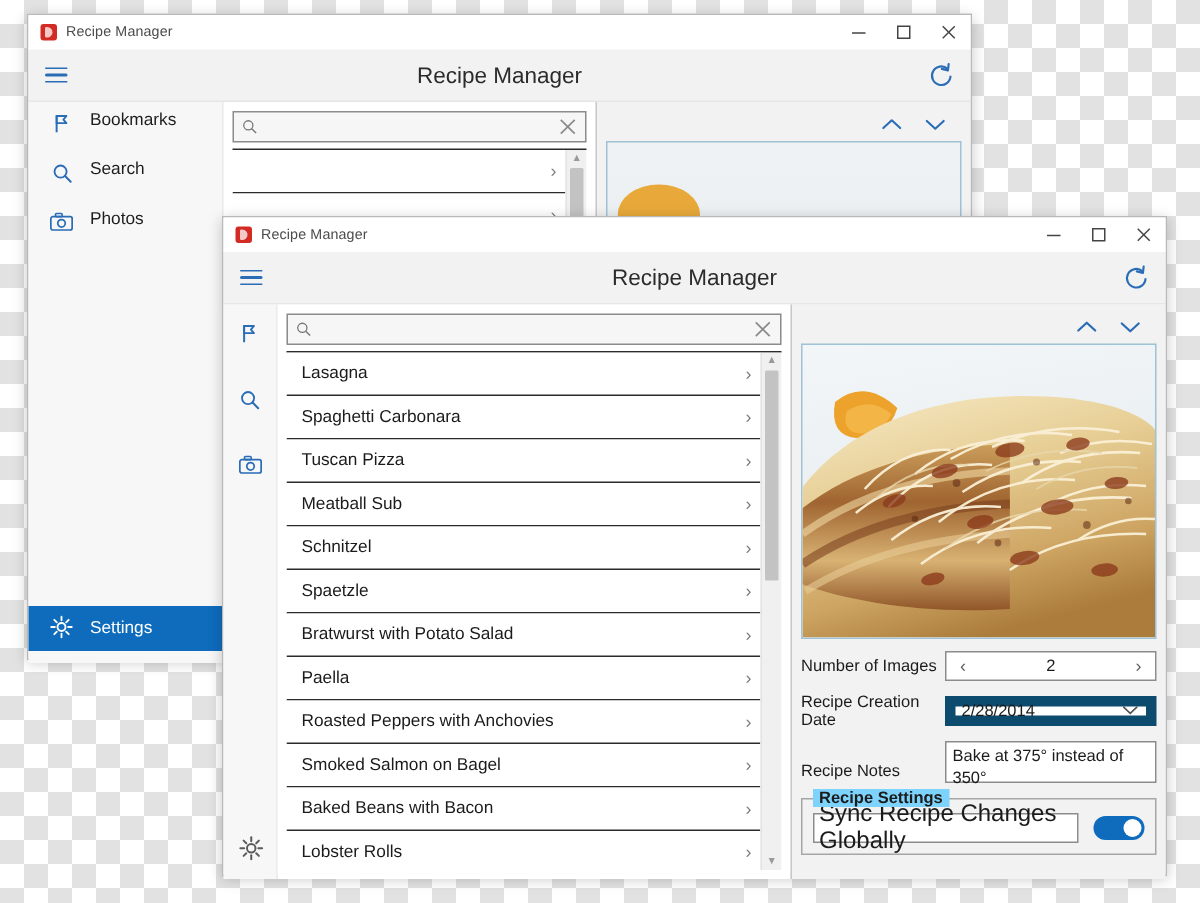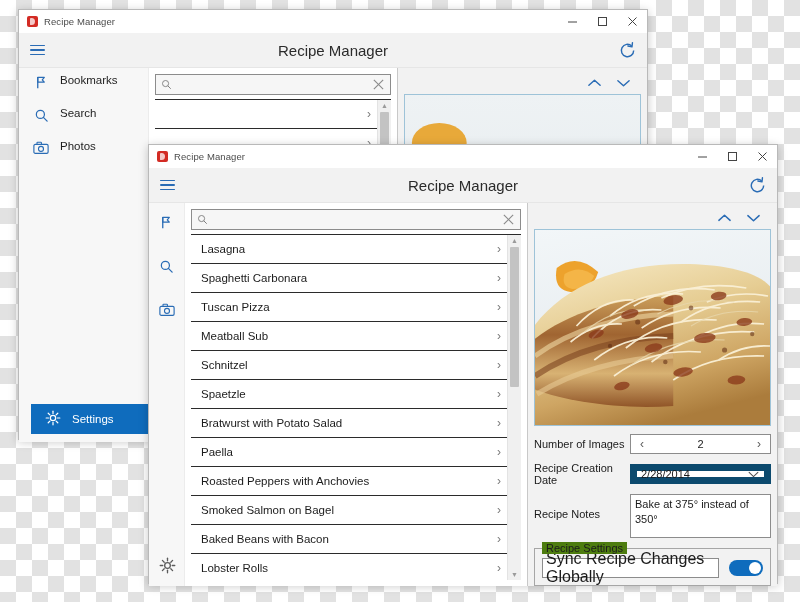--- a/index.html
+++ b/index.html
@@ -44,21 +44,21 @@
 
   
   .nav-exp{width:130px;background:#f7f7f7;border-right:1px solid #ececec;
            position:relative;box-sizing:border-box;flex:none;}
   .nav-item{height:33px;display:flex;align-items:flex-start;padding-left:14px;gap:11px;
             font-size:11.5px;color:#1e1e1e;box-sizing:border-box;}
   .nav-item .ico{width:16px;height:16px;display:flex;align-items:center;
                  justify-content:center;flex:none;}
   .nav-settings{position:absolute;left:0;right:0;bottom:8px;height:30px;background:#0f6cbd;
                 display:flex;align-items:center;padding-left:14px;gap:11px;
-                font-size:11.5px;color:#ffffff;box-sizing:border-box;margin-left:12px;}
+                font-size:11.5px;color:#ffffff;box-sizing:border-box;}
 
   
   .nav-rail{width:36px;background:#f7f7f7;border-right:1px solid #ececec;
             position:relative;box-sizing:border-box;flex:none;display:flex;
             flex-direction:column;align-items:center;padding-top:8px;gap:14px;}
   .rail-ico{width:18px;height:18px;display:flex;align-items:center;justify-content:center;}
   .rail-gear{position:absolute;bottom:12px;left:9px;}
 
   
   .list-pane{flex:1;display:flex;flex-direction:column;min-width:0;box-sizing:border-box;
@@ -96,26 +96,26 @@
 
   .field-row{display:flex;align-items:center;margin-top:8px;}
   .field-label{width:96px;font-size:11px;color:#1b1b1b;flex:none;}
   .spinner{flex:1;height:20px;border:1px solid #8c8c8c;background:#ffffff;display:flex;
            align-items:center;box-sizing:border-box;}
   .spinner .sarrow{width:22px;text-align:center;color:#5a5a5a;font-size:12px;flex:none;}
   .spinner .sval{flex:1;text-align:center;font-size:11px;color:#1b1b1b;}
   .combo{flex:1;height:20px;border:7px solid #0c4a6e;background:#ffffff;display:flex;
          align-items:center;padding-left:4px;box-sizing:border-box;font-size:11px;color:#1b1b1b;}
   .combo .cdown{margin-left:auto;margin-right:5px;color:#4f4f4f;font-size:10px;}
-  .notes{flex:1;height:44px;border:1px solid #8c8c8c;background:#ffffff;font-size:11px;
+  .notes{flex:1;height:28px;border:1px solid #8c8c8c;background:#ffffff;font-size:11px;
          color:#1b1b1b;padding:2px 4px;box-sizing:border-box;line-height:1.35;}
 
   .groupbox{margin-top:10px;border:1px solid #a6a6a6;padding:4px 7px 7px 7px;position:relative;}
-  .group-title{position:absolute;top:-7px;left:7px;background:#4d7c0f;padding:0 4px;
-               font-size:11px;color:#1b1b1b;}
+  .group-title{position:absolute;top:-7px;left:7px;background:#7dd3fc;padding:0 4px;
+               font-size:11px;color:#1b1b1b;font-weight:bold;}
   .group-row{display:flex;align-items:center;gap:10px;margin-top:5px;}
   .textbox{flex:1;height:20px;border:1px solid #8c8c8c;background:#ffffff;font-size:16px;
            color:#1b1b1b;display:flex;align-items:center;padding-left:3px;box-sizing:border-box;}
   .toggle{width:34px;height:16px;border-radius:9px;background:#0f6cbd;position:relative;flex:none;}
   .toggle i{position:absolute;right:2px;top:2px;width:12px;height:12px;border-radius:50%;
             background:#ffffff;}
 </style>
 </head>
 <body>
 

